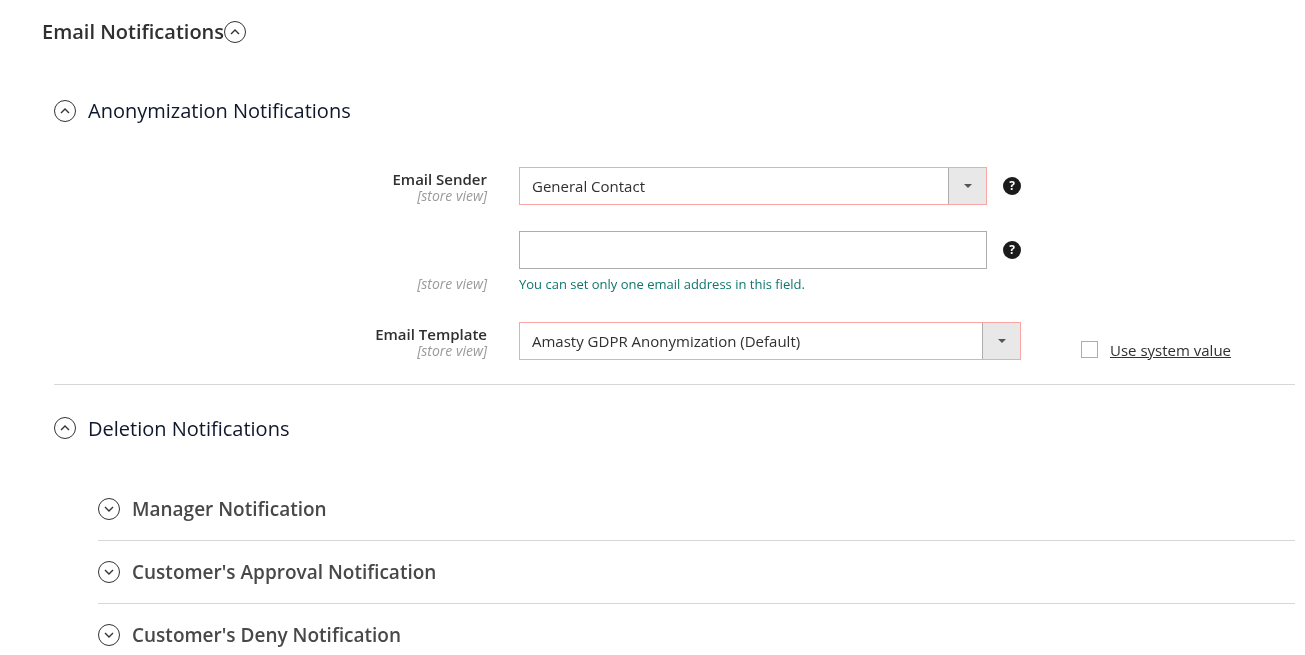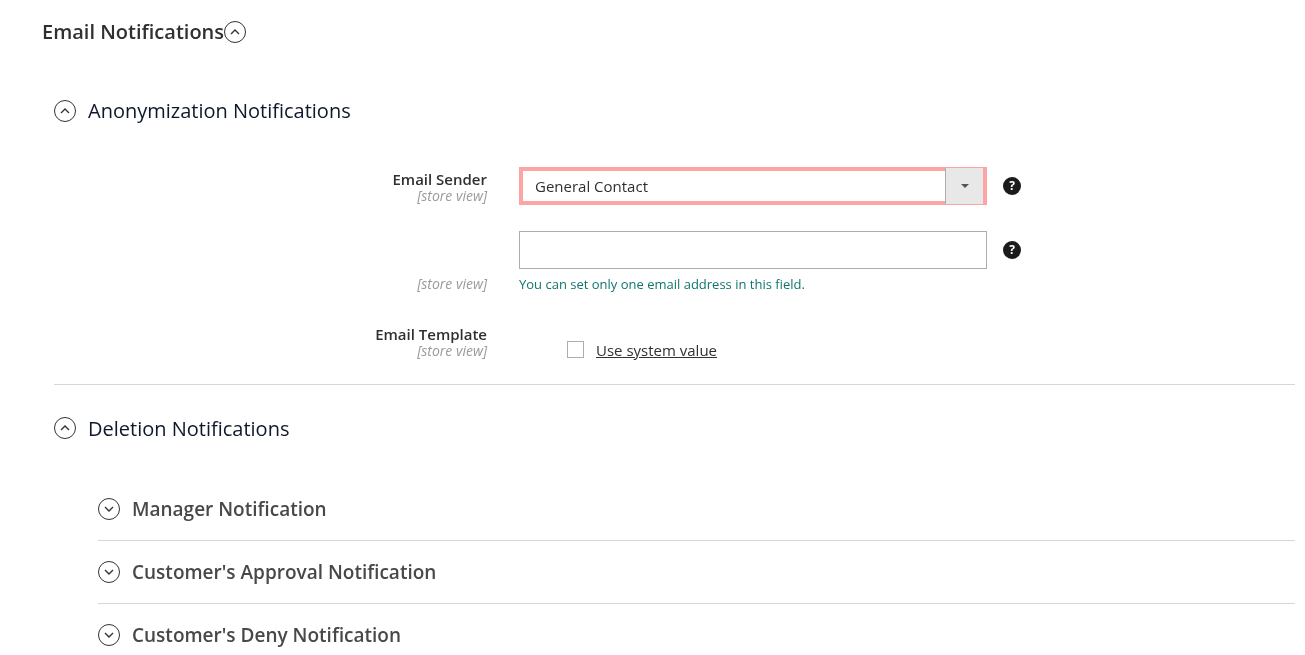--- a/index.html
+++ b/index.html
@@ -101,21 +101,21 @@
     flex-direction: column;
     width: 502px;
   }
   .value-row {
     display: flex;
     align-items: center;
   }
   .select-box {
     flex: 1;
     height: 38px;
-    border: 4px solid #fca5a5;
+    border: 1px solid #fca5a5;
     background: #ffffff;
     display: flex;
     align-items: center;
     font-size: 15px;
     color: #303030;
     cursor: pointer;
   }
   .select-text {
     flex: 1;
     padding: 0 12px;
@@ -278,20 +278,32 @@
           </div>
           <div class="field-note">You can set only one email address in this field.</div>
         </div>
       </div>
 
       <div class="field-row" style="margin-bottom:12px;">
         <div class="label-col">
           <div class="label-text">Email Template</div>
           <div class="label-scope">[store view]</div>
         </div>
+        <div class="value-col">
+          <div class="value-row">
+            <div class="select-box">
+              <span class="select-text">Amasty GDPR Anonymization (Default)</span>
+              <span class="select-arrow">
+                <svg width="10" height="10" viewBox="0 0 10 10">
+                    <path d="M1 3 L5 7 L9 3 Z" fill="#555"></path>
+                  </svg>
+              </span>
+            </div>
+          </div>
+        </div>
         <div class="system-col">
           <span class="system-check"></span>
           <span class="system-label">Use system value</span>
         </div>
       </div>
     </div>
     <hr class="hr">
   </div>
 
   <div class="subsection deletion">

